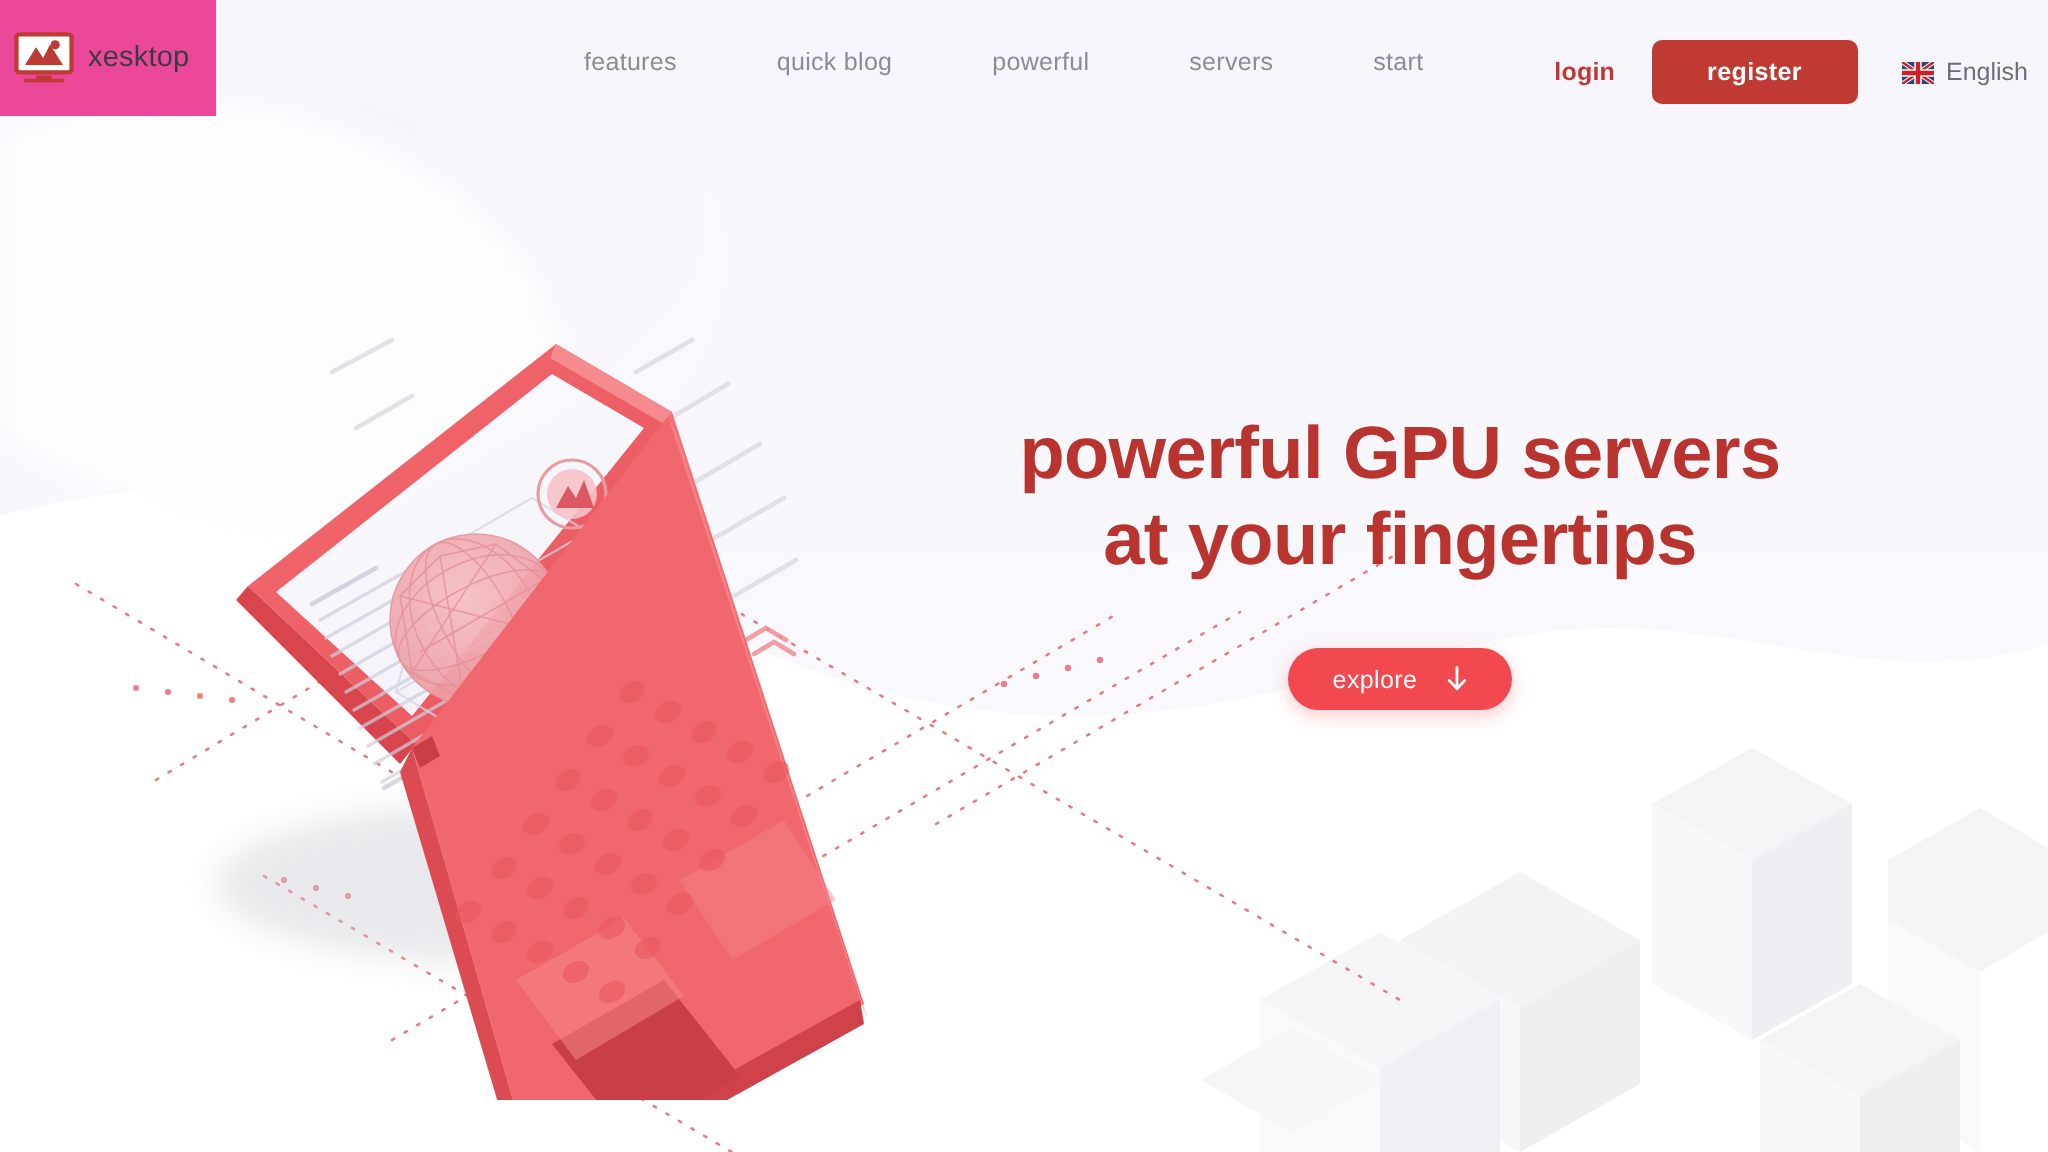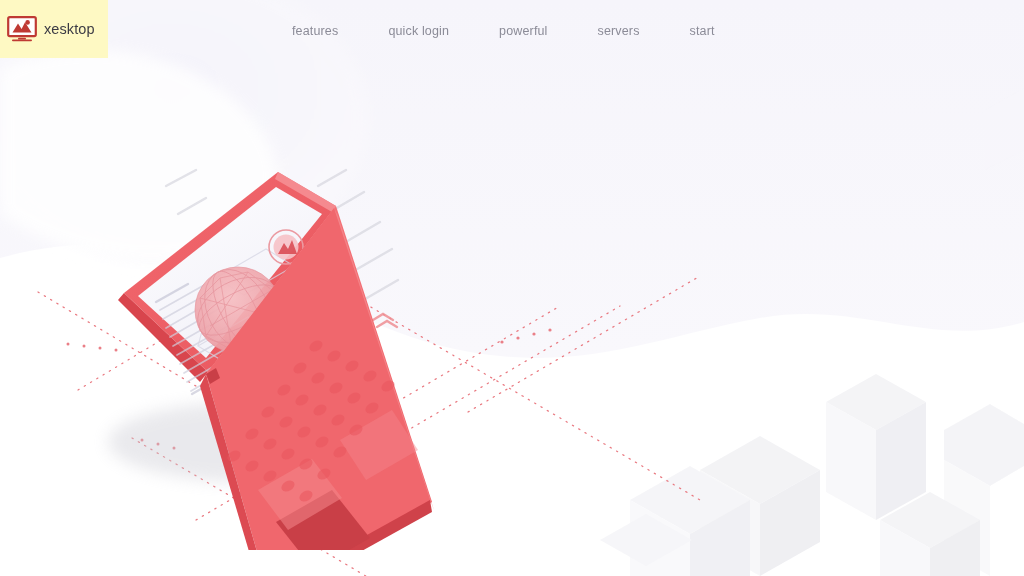--- a/index.html
+++ b/index.html
@@ -38,21 +38,21 @@
     left: 0; top: 0;
     width: 1024px;
     height: 68px;
     z-index: 40;
   }
   .logo-card {
     position: absolute;
     left: 0; top: 0;
     width: 108px;
     height: 58px;
-    background: #fef9c3;
+    background: #ec4899;
     display: flex;
     align-items: center;
     padding-left: 7px;
     box-sizing: border-box;
   }
   .logo-mark {
     width: 30px;
     height: 26px;
     flex: none;
     display: block;
@@ -434,22 +434,50 @@
         <path d="M5.5,16.5 L11,7.6 L14.6,13 L18,6.2 L24.5,16.5 Z" fill="#bf3a33"></path>
         <circle cx="20.6" cy="6.4" r="2.3" fill="#bf3a33"></circle>
         <rect x="11" y="21.8" width="8" height="1.8" rx="0.9" fill="#bf3a33"></rect>
         <rect x="5" y="23.4" width="20" height="1.8" rx="0.9" fill="#bf3a33"></rect>
       </svg>
       <span class="logo-text">xesktop</span>
     </div>
 
     <nav class="nav">
       <a class="nav-item">features</a>
-      <a class="nav-item">quick login</a>
+      <a class="nav-item">quick blog</a>
       <a class="nav-item">powerful</a>
       <a class="nav-item">servers</a>
       <a class="nav-item">start</a>
     </nav>
 
+    <div class="auth">
+      <a class="login-link">login</a>
+      <button class="register-btn">register</button>
+      <div class="lang">
+        <svg class="flag" viewBox="0 0 32 22">
+          <rect width="32" height="22" fill="#20487d"></rect>
+          <path d="M0,0 L32,22 M32,0 L0,22" stroke="#ffffff" stroke-width="4.6"></path>
+          <path d="M0,0 L32,22 M32,0 L0,22" stroke="#cf2027" stroke-width="2.6"></path>
+          <path d="M16,0 V22 M0,11 H32" stroke="#ffffff" stroke-width="7.4"></path>
+          <path d="M16,0 V22 M0,11 H32" stroke="#cf2027" stroke-width="4.4"></path>
+        </svg>
+        <span class="lang-text">English</span>
+      </div>
+    </div>
   </div>
 
+  <div class="hero-copy">
+    <h1 class="hero-title">
+      <span>powerful GPU servers</span><br>
+      <span>at your fingertips</span>
+    </h1>
+    <div class="explore-wrap">
+      <button class="explore-btn">
+        <span class="explore-label">explore</span>
+        <svg class="arrow-down" viewBox="0 0 11 13">
+          <path d="M5.5,0.8 V10.6 M1.6,7.2 L5.5,11.4 L9.4,7.2" stroke="#ffffff" stroke-width="1.4" fill="none" stroke-linecap="round" stroke-linejoin="round"></path>
+        </svg>
+      </button>
+    </div>
+  </div>
 
 </div>
 
 </body></html>

